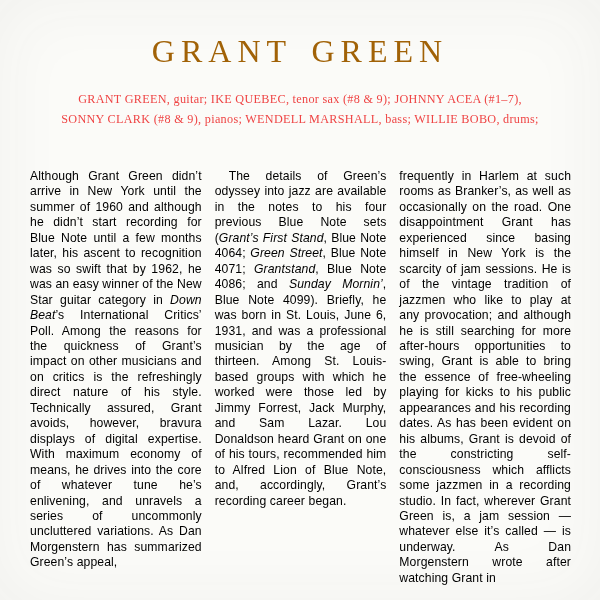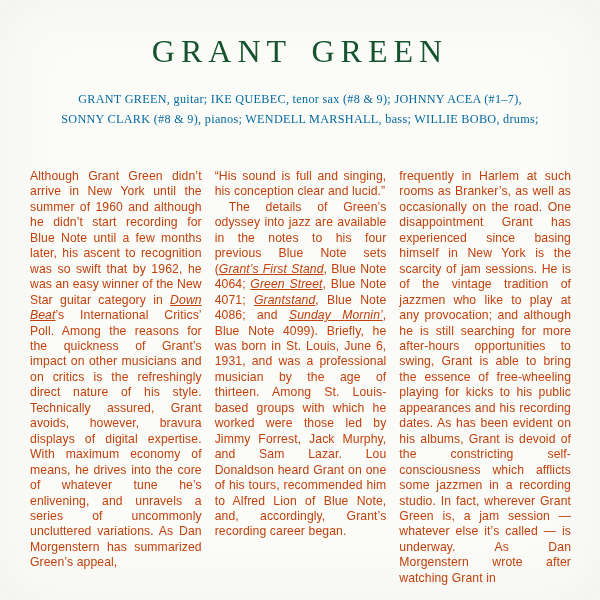--- a/index.html
+++ b/index.html
@@ -17,71 +17,70 @@
   }
   .album-title {
     position: absolute;
     top: 33px; left: 0; right: 0;
     text-align: center;
     font-family: "Liberation Serif", serif;
     font-size: 32px;
     font-weight: 500;
     letter-spacing: 6px;
     word-spacing: 6px;
-    color: #14532d;
+    color: #a16207;
   }
   .credits {
     position: absolute;
     top: 90px; left: 20px; right: 20px;
     text-align: center;
     font-family: "Liberation Serif", serif;
     font-size: 12.2px;
     line-height: 19.5px;
     letter-spacing: 0.3px;
-    color: #0369a1;
+    color: #ef4444;
     font-weight: 500;
   }
   .notes {
     position: absolute;
     top: 169px; left: 30px; right: 29px;
     display: flex;
     gap: 13px;
-    color: #c2410c;
+    color: #000000;
   }
   .col {
     flex: 1 1 0;
     text-align: justify;
     font-size: 12.2px;
     line-height: 15.45px;
     letter-spacing: 0.1px;
   }
   .col p { margin: 0; }
   .indent { text-indent: 14px; }
-  .it { font-style: italic; text-decoration: underline; }
+  .it { font-style: italic; }
 </style>
 </head>
 <body>
 
 <div class="page">
 
   <div class="album-title">GRANT GREEN</div>
 
   <div class="credits">
     <div>GRANT GREEN, guitar; IKE QUEBEC, tenor sax (#8 &amp; 9); JOHNNY ACEA (#1–7),</div>
     <div>SONNY CLARK (#8 &amp; 9), pianos; WENDELL MARSHALL, bass; WILLIE BOBO, drums;</div>
   </div>
 
   <div class="notes">
 
     <div class="col">
       <p><span>Although Grant Green didn’t arrive in New York until the summer of 1960 and although he didn’t start recording for Blue Note until a few months later, his ascent to recognition was so swift that by 1962, he was an easy winner of the New Star guitar category in </span><span class="it">Down Beat</span><span>’s International Critics’ Poll. Among the reasons for the quickness of Grant’s impact on other musicians and on critics is the refreshingly direct nature of his style. Technically assured, Grant avoids, however, bravura displays of digital expertise. With maximum economy of means, he drives into the core of whatever tune he’s enlivening, and unravels a series of uncommonly uncluttered variations. As Dan Morgenstern has summarized Green’s appeal,</span></p>
     </div>
 
     <div class="col">
-      <p><span>“His sound is full and singing, his conception clear and lucid.”</span></p>
       <p class="indent"><span>The details of Green’s odyssey into jazz are available in the notes to his four previous Blue Note sets (</span><span class="it">Grant’s First Stand</span><span>, Blue Note 4064; </span><span class="it">Green Street</span><span>, Blue Note 4071; </span><span class="it">Grantstand</span><span>, Blue Note 4086; and </span><span class="it">Sunday Mornin’</span><span>, Blue Note 4099). Briefly, he was born in St. Louis, June 6, 1931, and was a professional musician by the age of thirteen. Among St. Louis-based groups with which he worked were those led by Jimmy Forrest, Jack Murphy, and Sam Lazar. Lou Donaldson heard Grant on one of his tours, recommended him to Alfred Lion of Blue Note, and, accordingly, Grant’s recording career began.</span></p>
     </div>
 
     <div class="col">
       <p><span>frequently in Harlem at such rooms as Branker’s, as well as occasionally on the road. One disappointment Grant has experienced since basing himself in New York is the scarcity of jam sessions. He is of the vintage tradition of jazzmen who like to play at any provocation; and although he is still searching for more after-hours opportunities to swing, Grant is able to bring the essence of free-wheeling playing for kicks to his public appearances and his recording dates. As has been evident on his albums, Grant is devoid of the constricting self-consciousness which afflicts some jazzmen in a recording studio. In fact, wherever Grant Green is, a jam session — whatever else it’s called — is underway. As Dan Morgenstern wrote after watching Grant in</span></p>
     </div>
 
   </div>
 
 </div>

